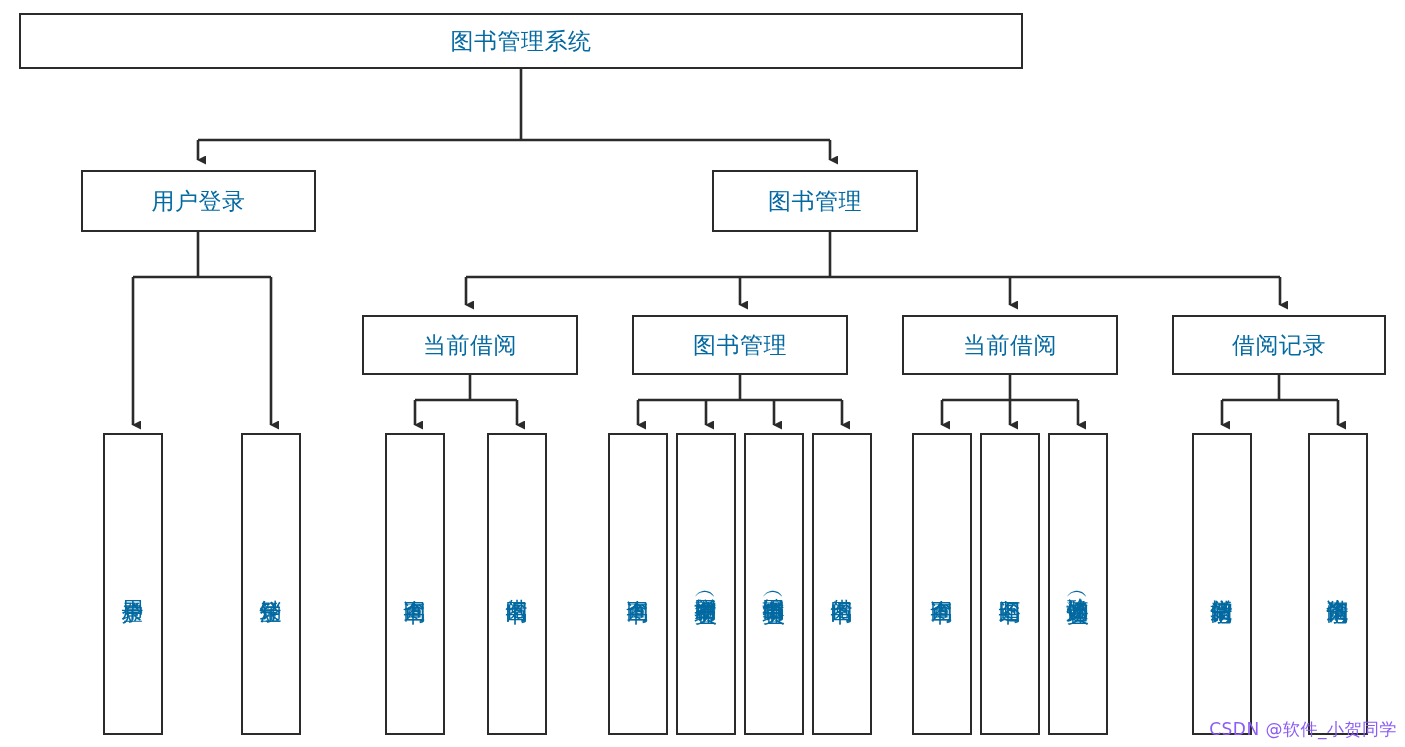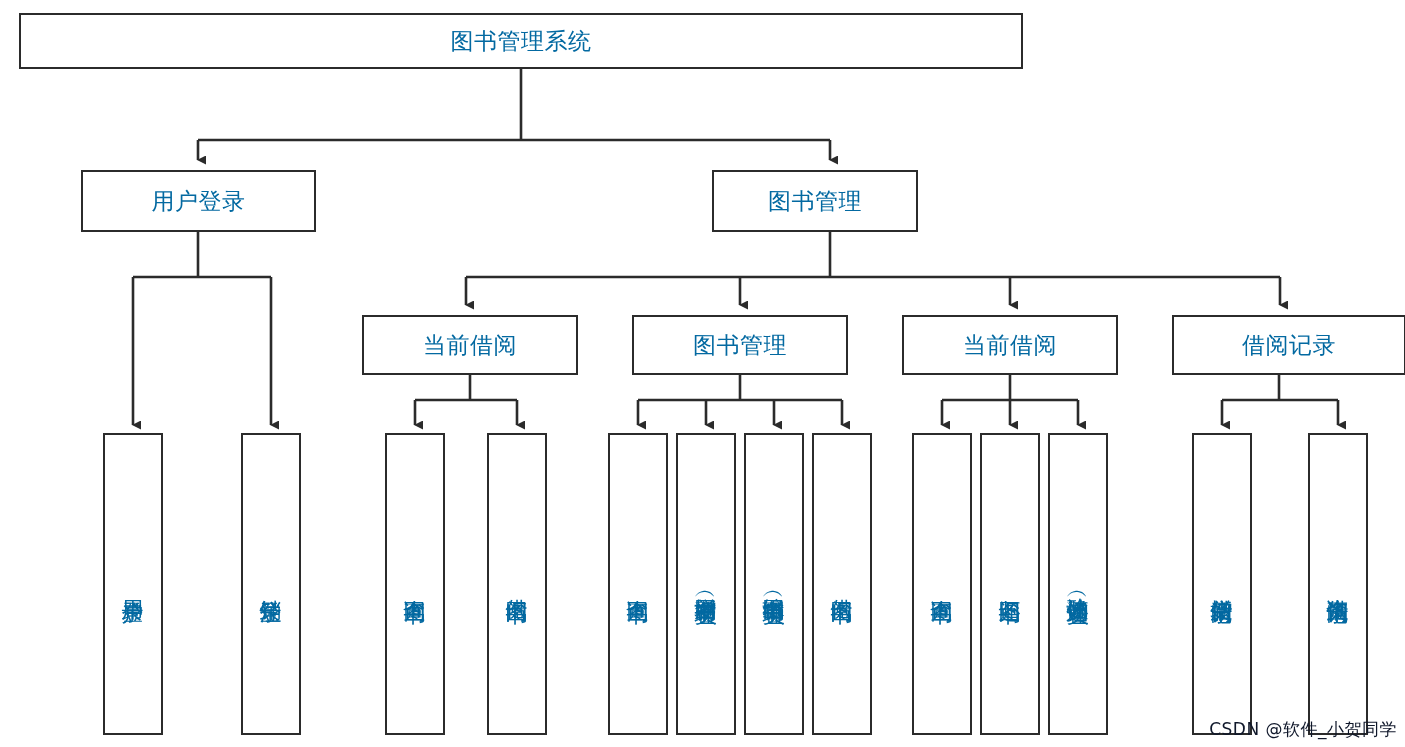--- a/index.html
+++ b/index.html
@@ -59,21 +59,21 @@
     line-height: 1.05;
     letter-spacing: 1px;
     max-height: 276px;
     white-space: normal;
   }
   #watermark {
     position: absolute;
     right: 8px;
     bottom: 6px;
     font-size: 17px;
-    color: #0f172a;
+    color: #8b5cf6;
     letter-spacing: 0.5px;
     z-index: 3;
     white-space: nowrap;
   }
 </style>
 </head>
 <body>
 
 <div id="diagram">
 
@@ -145,21 +145,21 @@
   </div>
 
   <div class="node horizontal" style="left:632px; top:315px; width:216px; height:60px;">
     <span class="node-label">图书管理</span>
   </div>
 
   <div class="node horizontal" style="left:902px; top:315px; width:216px; height:60px;">
     <span class="node-label">当前借阅</span>
   </div>
 
-  <div class="node horizontal" style="left:1172px; top:315px; width:234px; height:60px;">
+  <div class="node horizontal" style="left:1172px; top:315px; width:214px; height:60px;">
     <span class="node-label">借阅记录</span>
   </div>
 
   <div class="node vertical" style="left:103px; top:433px; width:60px; height:302px;">
     <span class="node-label">用户登录</span>
   </div>
 
   <div class="node vertical" style="left:241px; top:433px; width:60px; height:302px;">
     <span class="node-label">注销登录</span>
   </div>

